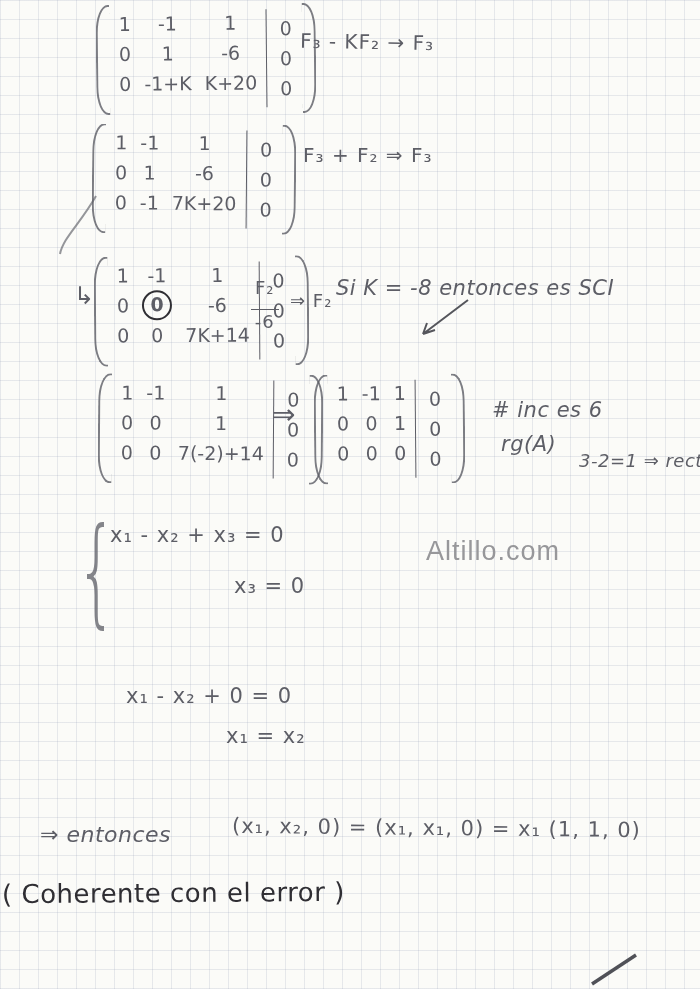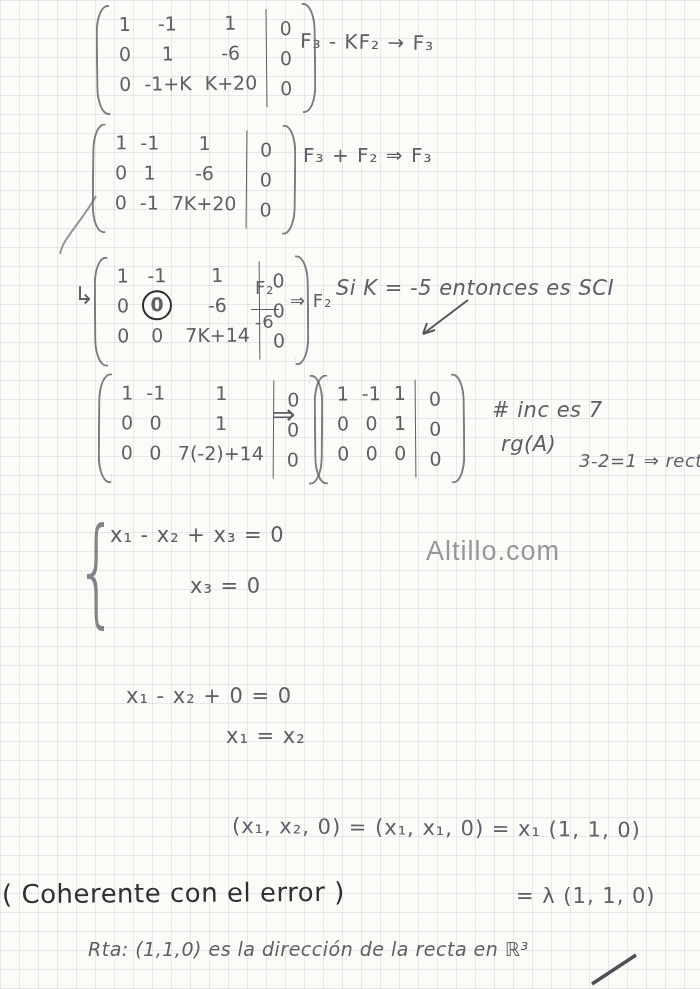--- a/index.html
+++ b/index.html
@@ -119,21 +119,21 @@
         <span class="cell">0</span>
         <span class="cell">0</span>
       </div>
     <div class="paren paren-r"></div>
   </div>
   <div class="frac hand" style="left:251px;top:277px;">
     <span class="num">F₂</span>
     <span class="den">-6</span>
   </div>
   <div class="abs hand" style="left:290px;top:290px;font-size:18px;">⇒ F₂</div>
-  <div class="abs hand cursive" style="left:336px;top:276px;font-size:21px;">Si K = -5 entonces es SCI</div>
+  <div class="abs hand cursive" style="left:336px;top:276px;font-size:21px;">Si K = -8 entonces es SCI</div>
 
   <div class="mx" style="left:98px;top:374px;transform:rotate(0.4deg);">
     <div class="paren paren-l"></div>
     <div class="cells">
         <span class="cell">1</span>
         <span class="cell">-1</span>
         <span class="cell">1</span>
         <span class="cell">0</span>
         <span class="cell">0</span>
         <span class="cell">1</span>
@@ -162,31 +162,30 @@
         <span class="cell">0</span>
         <span class="cell">0</span>
       </div>
     <div class="augcol">
         <span class="cell">0</span>
         <span class="cell">0</span>
         <span class="cell">0</span>
       </div>
     <div class="paren paren-r"></div>
   </div>
-  <div class="abs hand cursive" style="left:492px;top:398px;font-size:21px;"># inc es 7</div>
+  <div class="abs hand cursive" style="left:492px;top:398px;font-size:21px;"># inc es 6</div>
   <div class="abs hand cursive" style="left:501px;top:432px;font-size:21px;">rg(A)</div>
   <div class="abs hand cursive" style="left:560px;top:450px;font-size:18px;margin-left:19px;">3-2=1 ⇒ recta</div>
 
   <div class="abs hand brace" style="left:76px;top:506px;">{</div>
   <div class="abs hand" style="left:110px;top:523px;font-size:21px;text-align:right;">x₁ - x₂ + x₃ = 0</div>
-  <div class="abs hand" style="left:190px;top:574px;font-size:21px;">x₃ = 0</div>
+  <div class="abs hand" style="left:190px;top:574px;font-size:21px;padding-left:44px;">x₃ = 0</div>
   <div class="abs watermark" style="left:386px;top:536px;margin-left:40px;">Altillo.com</div>
 
   <div class="abs hand" style="left:126px;top:684px;font-size:21px;">x₁ - x₂ + 0 = 0</div>
   <div class="abs hand" style="left:226px;top:724px;font-size:21px;">x₁ = x₂</div>
 
+  <div class="abs hand cursive" style="left:40px;top:822px;font-size:22px;">⇒ entonces</div>
   <div class="abs hand" style="left:232px;top:816px;font-size:21px;transform:rotate(0.6deg);">(x₁, x₂, 0) = (x₁, x₁, 0) = x₁ (1, 1, 0)</div>
   <div class="abs aside" style="left:2px;top:878px;transform:rotate(-0.4deg);">( Coherente con el error )</div>
-  <div class="abs hand" style="left:516px;top:884px;font-size:21px;">= λ (1, 1, 0)</div>
 
-  <div class="abs hand cursive" style="left:88px;top:938px;font-size:19px;">Rta:  (1,1,0)  es la dirección de la recta en  ℝ³</div>
 
 </div>
 
 </body></html>

